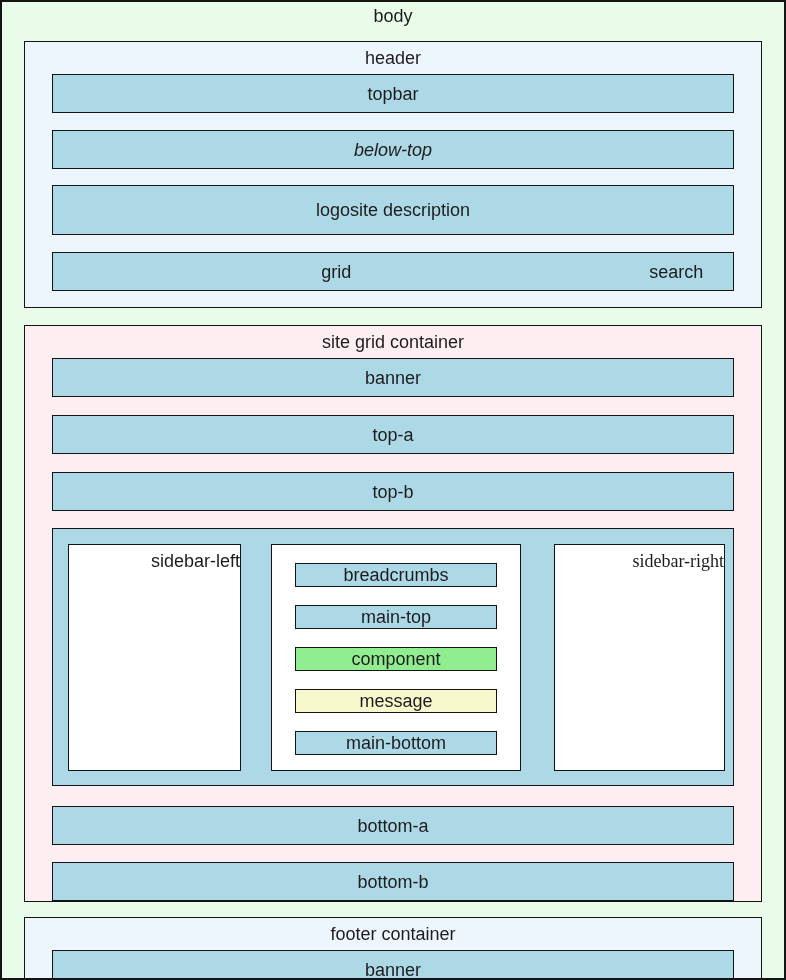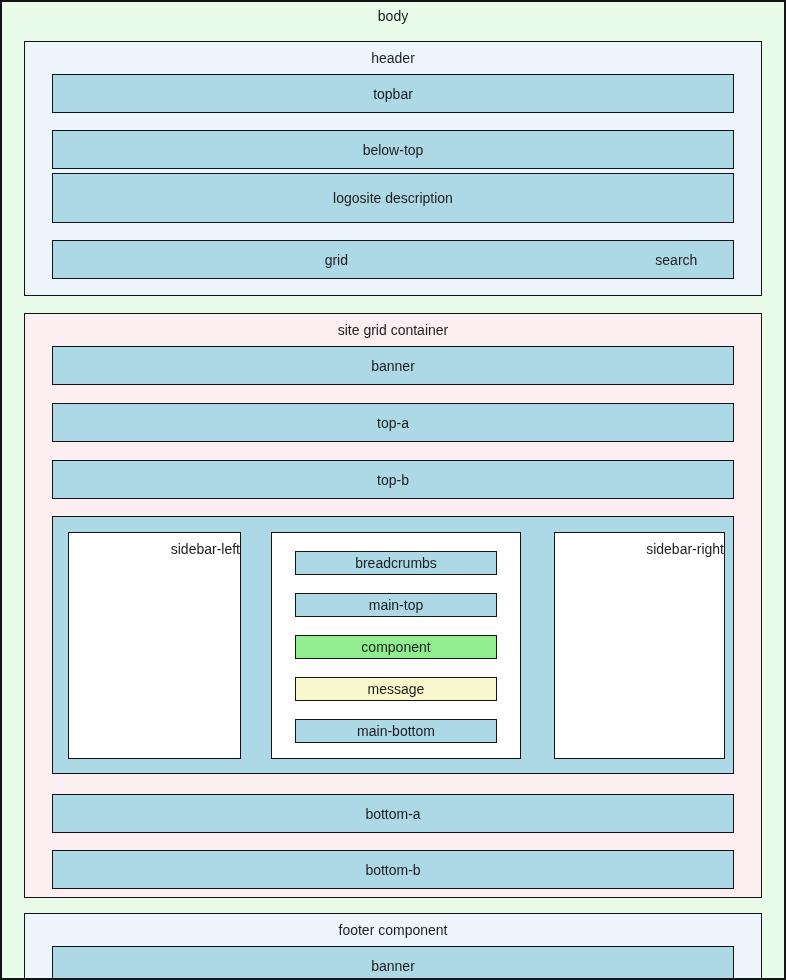--- a/index.html
+++ b/index.html
@@ -6,21 +6,21 @@
   html, body { background: #ffffff; }
   body { font-family: "Liberation Sans", "DejaVu Sans", sans-serif; }
 
   .page {
     position: relative;
     width: 786px;
     height: 980px;
     background: var(--body-bg, #e9fce9);
     border: 2px solid var(--border, #141414);
     color: var(--text, #1d1d1f);
-    font-size: 14px;
+    font-size: 18px;
     overflow: hidden;
   }
 
   .page-label {
     padding-top: 4px;
     height: 24px;
     line-height: 20px;
     text-align: center;
   }
 
@@ -39,41 +39,41 @@
   .bar {
     height: 39px;
     margin: 0 27px 17px;
     background: var(--module-bg, #add8e6);
     border: 1px solid var(--border, #141414);
     display: flex;
     align-items: center;
     justify-content: center;
     line-height: 16px;
   }
-  .mb16 { margin-bottom: 4px; }
+  .mb16 { margin-bottom: 16px; font-style: italic; }
   .mb18 { margin-bottom: 18px; }
   .mb0  { margin-bottom: 0; }
 
   .bar-tall {
     height: 50px;
     flex-direction: row;
     justify-content: center;
   }
   .bar-tall span { line-height: 22px; }
 
   .bar-split { justify-content: stretch; }
   .bar-cell-wide  { flex: 5; text-align: center; }
   .bar-cell-narrow{ flex: 1; text-align: center; }
 
   .header-panel { padding-bottom: 16px; }
 
   .grid-panel {
     margin-top: 17px;
     background: var(--grid-bg, #fdeef2);
-    padding-bottom: 8px;
+    padding-bottom: 0;
   }
 
   .content-row {
     height: 258px;
     margin: 0 27px 20px;
     background: var(--module-bg, #add8e6);
     border: 1px solid var(--border, #141414);
     display: flex;
     align-items: flex-start;
     padding-top: 15px;
@@ -83,21 +83,21 @@
     border: 1px solid var(--border, #141414);
     height: 227px;
   }
   .box-label {
     padding-top: 7px;
     text-align: right;
     line-height: 18px;
   }
   .sidebar-left-box  { width: 173px; margin-left: 15px; }
   .main-col-box      { width: 250px; margin-left: 30px; padding: 18px 23px 0; }
-  .sidebar-right-box { width: 171px; margin-left: 33px; }
+  .sidebar-right-box { width: 171px; margin-left: 33px; font-family: Liberation Serif, serif; }
 
   .inner-bar {
     height: 24px;
     margin-bottom: 18px;
     background: var(--module-bg, #add8e6);
     border: 1px solid var(--border, #141414);
     display: flex;
     align-items: center;
     justify-content: center;
     line-height: 15px;
@@ -157,21 +157,21 @@
       <div class="white-box sidebar-right-box">
         <div class="box-label">sidebar-right</div>
       </div>
     </div>
 
     <div class="bar">bottom-a</div>
     <div class="bar mb0">bottom-b</div>
   </div>
 
   <div class="panel footer-panel">
-    <div class="panel-label">footer component</div>
+    <div class="panel-label">footer container</div>
     <div class="bar mb0">banner</div>
   </div>
 
   <div class="debug-box">
     <span>debug</span>
   </div>
 
 </div>
 
 </body></html>

